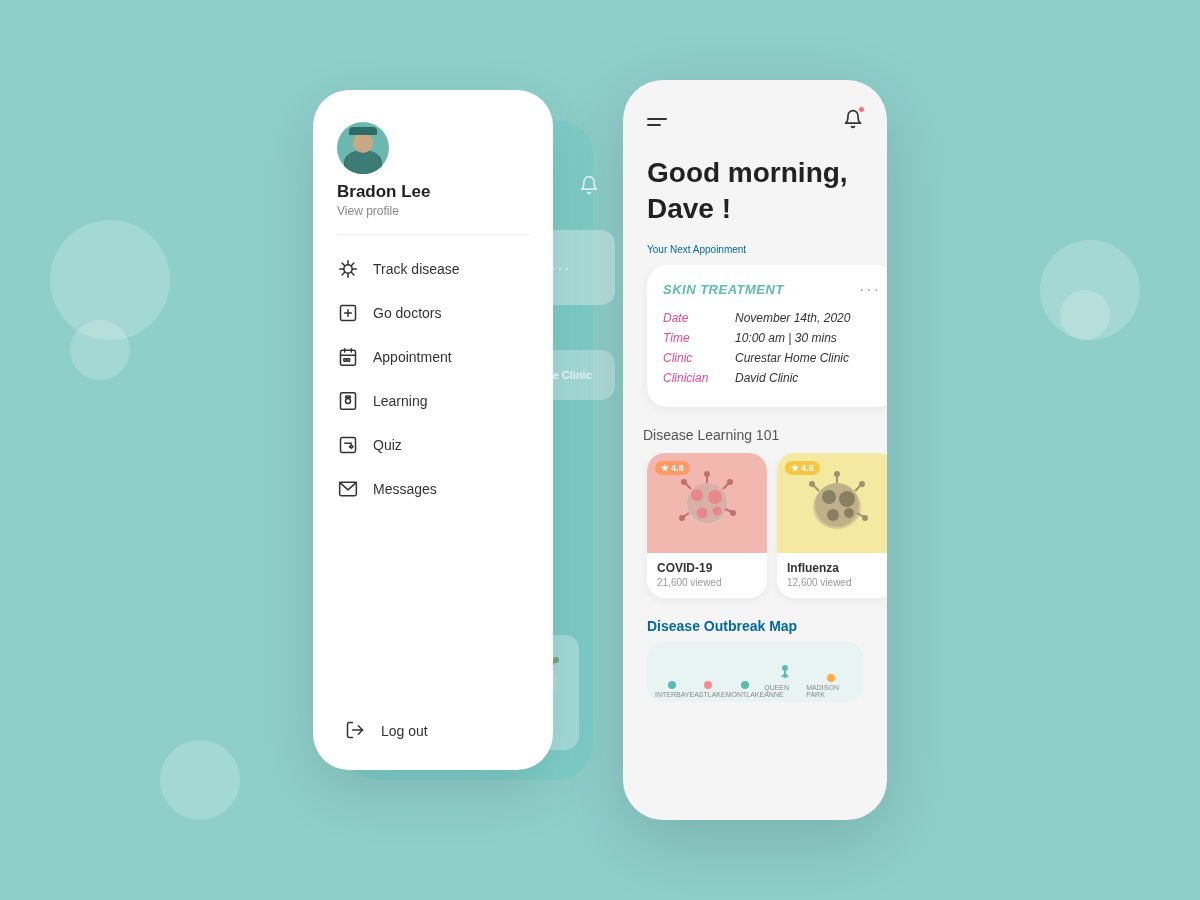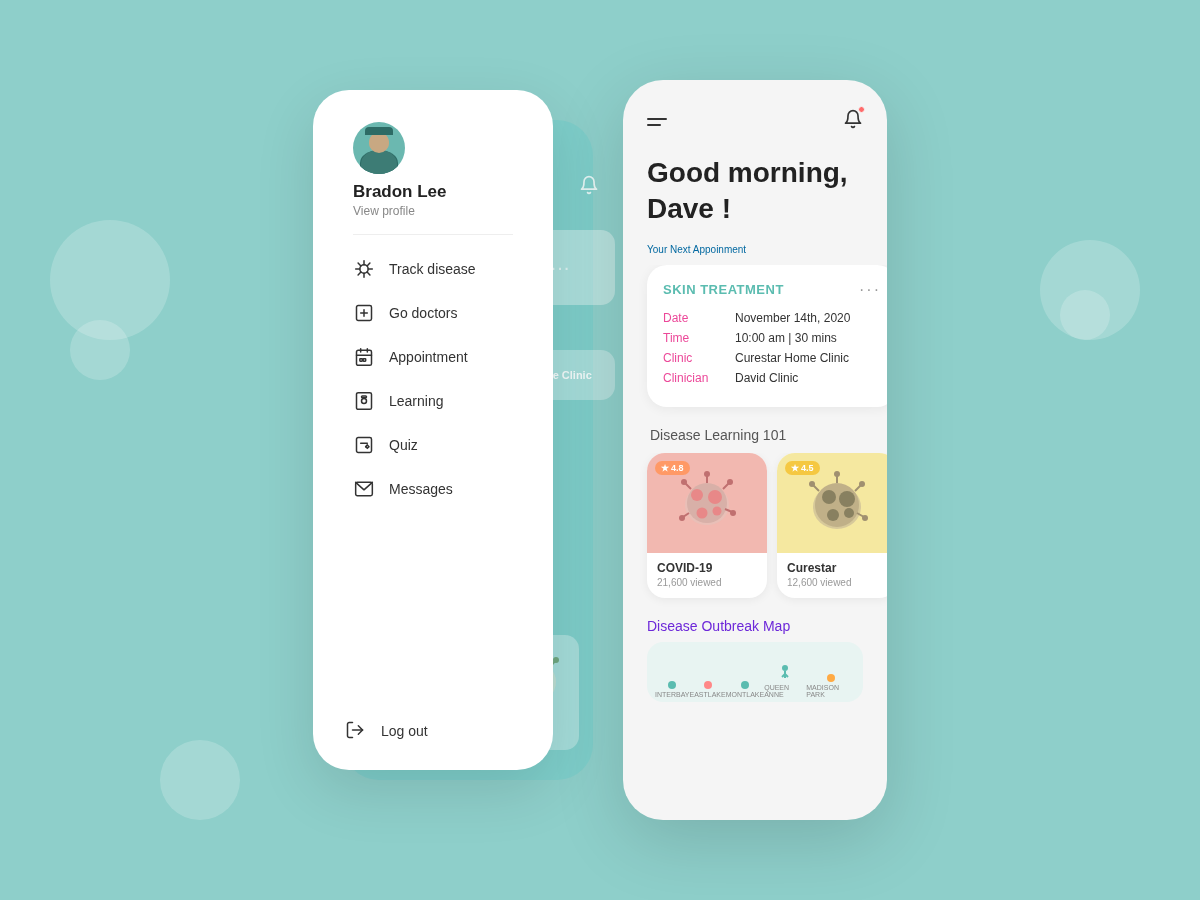--- a/index.html
+++ b/index.html
@@ -99,21 +99,21 @@
     
     .phone-white {
       position: absolute;
       top: 0;
       left: 0;
       width: 240px;
       height: 680px;
       background: white;
       border-radius: 36px;
       z-index: 3;
-      padding: 32px 40px;
+      padding: 32px 24px;
       box-shadow: 0 20px 60px rgba(0,0,0,0.12);
     }
 
     .profile-section {
       display: flex;
       flex-direction: column;
       align-items: flex-start;
       margin-bottom: 16px;
     }
 
@@ -302,20 +302,21 @@
       color: #0369a1;
       font-weight: 400;
     }
 
     
     .appointment-scroll {
       display: flex;
       gap: 24px;
       padding: 0 24px 16px;
       overflow: hidden;
+      font-style: italic;
     }
 
     .appointment-card {
       background: white;
       border-radius: 20px;
       padding: 16px;
       min-width: 250px;
       box-shadow: 0 2px 12px rgba(0,0,0,0.06);
     }
 
@@ -352,21 +353,21 @@
       flex-shrink: 0;
     }
 
     .appt-value {
       color: #333;
       font-weight: 500;
     }
 
     
     .disease-section-title {
-      padding: 4px 27px 10px;
+      padding: 4px 20px 10px;
       font-size: 14px;
       color: #555;
       font-weight: 500;
     }
 
     .disease-cards-scroll {
       display: flex;
       gap: 10px;
       padding: 0 24px 16px;
       overflow: hidden;
@@ -447,22 +448,22 @@
     
     .virus-svg {
       width: 80px;
       height: 80px;
     }
 
     
     .outbreak-title {
       padding: 4px 24px 8px;
       font-size: 14px;
-      color: #6d28d9;
-      font-weight: 400;
+      color: #0369a1;
+      font-weight: 700;
     }
 
     .map-container {
       margin: 0 24px;
       background: #e8f4f2;
       border-radius: 16px;
       height: 60px;
       overflow: hidden;
       position: relative;
     }
@@ -819,21 +820,21 @@
             <circle cx="40" cy="11" r="3" fill="#a09070"></circle>
             <line x1="58" y1="28" x2="64" y2="22" stroke="#a09070" stroke-width="2"></line>
             <circle cx="65" cy="21" r="3" fill="#a09070"></circle>
             <line x1="60" y1="50" x2="67" y2="54" stroke="#a09070" stroke-width="2"></line>
             <circle cx="68" cy="55" r="3" fill="#a09070"></circle>
             <line x1="22" y1="28" x2="16" y2="22" stroke="#a09070" stroke-width="2"></line>
             <circle cx="15" cy="21" r="3" fill="#a09070"></circle>
           </svg>
         </div>
         <div class="disease-card-body">
-          <div class="disease-name">Curestar</div>
+          <div class="disease-name">Influenza</div>
           <div class="disease-views">12,600 viewed</div>
         </div>
       </div>
 
       <div class="disease-card" style="width:60px;">
         <div class="disease-card-img" style="width:60px; background:#d0e8e0; display:flex; align-items:center; justify-content:center;">
           <div class="disease-badge teal">★</div>
         </div>
         <div class="disease-card-body">
           <div class="disease-name">Ebo...</div>

